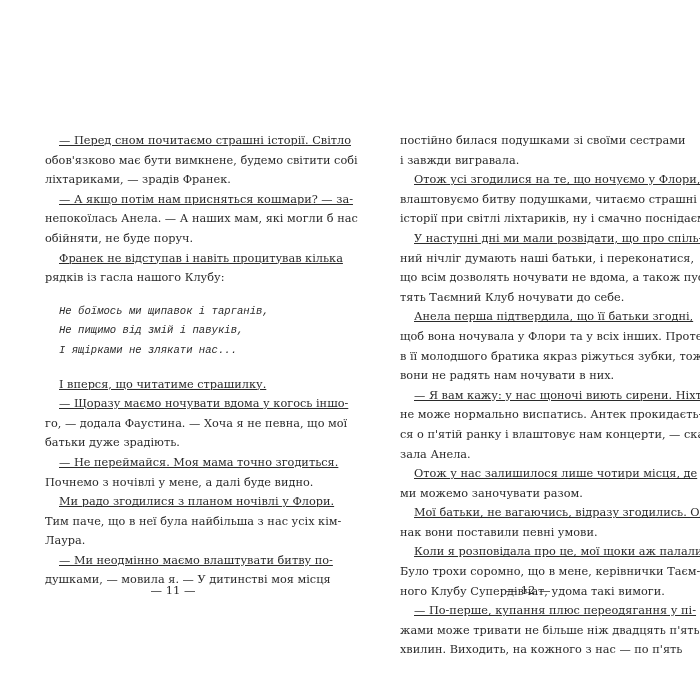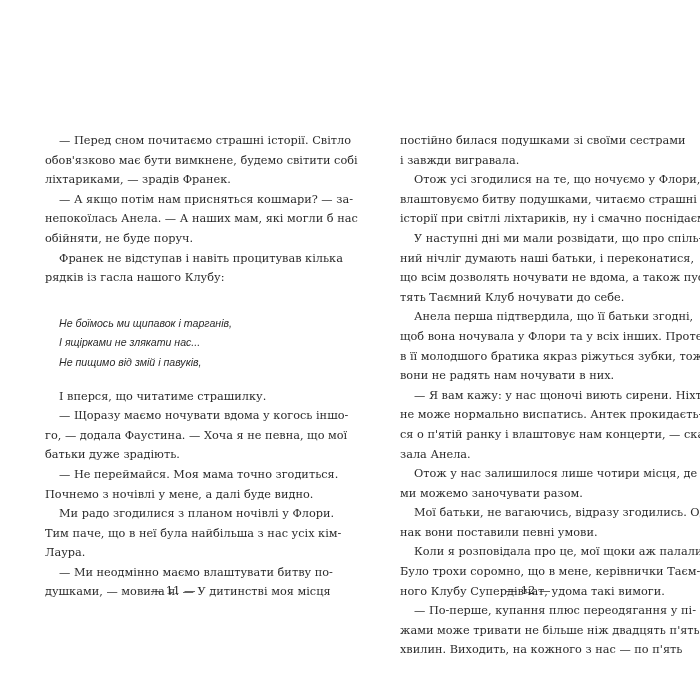--- a/index.html
+++ b/index.html
@@ -3,22 +3,22 @@
   <meta charset="utf-8">
   <style>
     html, body { margin:0; padding:0; background:#ffffff; }
     body { width:700px; height:700px; position:relative; overflow:hidden;
       font-family:"DejaVu Serif", serif; color:#2b2b2b; }
     .page { position:absolute; top:131px; width:258px; font-size:11.3px; line-height:19.6px; }
     .page.left { left:45px; }
     .page.right { left:400px; }
     .line { white-space:nowrap; display:block; height:19.6px; text-align:justify; text-align-last:justify; }
     .line.last { text-align-last:left; }
-    .line.indent { padding-left:14px; }
-    .verse { font-style:italic; font-family:Liberation Sans, sans-serif; font-size:10.6px; padding-left:14px;margin-top:12px; }
+    .line.indent { padding-left:14px;text-decoration:underline; }
+    .verse { font-style:italic; font-family:Liberation Mono, monospace; font-size:10.6px; padding-left:14px; }
     .verse .line { text-align-last:left; }
     .spacer { height:14px; }
     .pagenum { position:absolute; top:583px; width:100px; text-align:center; font-size:11.5px; }
     .pagenum.left { left:123px; }
     .pagenum.right { left:478px; }
   </style>
 </head>
 <body>
 
 <div class="page left">
@@ -28,22 +28,22 @@
       <span class="line last">ліхтариками, — зрадів Франек.</span>
       <span class="line indent">— А якщо потім нам присняться кошмари? — за-</span>
       <span class="line">непокоїлась Анела. — А наших мам, які могли б нас</span>
       <span class="line last">обійняти, не буде поруч.</span>
       <span class="line indent">Франек не відступав і навіть процитував кілька</span>
       <span class="line last">рядків із гасла нашого Клубу:</span>
     </div>
   <div class="spacer"></div>
   <div class="verse" id="verse-block">
       <span class="line">Не боїмось ми щипавок і тарганів,</span>
+      <span class="line">Не пищимо від змій і павуків,</span>
       <span class="line">І ящірками не злякати нас...</span>
-      <span class="line">Не пищимо від змій і павуків,</span>
     </div>
   <div class="spacer"></div>
   <div id="left-block2">
       <span class="line indent last">І вперся, що читатиме страшилку.</span>
       <span class="line indent">— Щоразу маємо ночувати вдома у когось іншо-</span>
       <span class="line">го, — додала Фаустина. — Хоча я не певна, що мої</span>
       <span class="line last">батьки дуже зрадіють.</span>
       <span class="line indent">— Не переймайся. Моя мама точно згодиться.</span>
       <span class="line last">Почнемо з ночівлі у мене, а далі буде видно.</span>
       <span class="line indent">Ми радо згодилися з планом ночівлі у Флори.</span>

